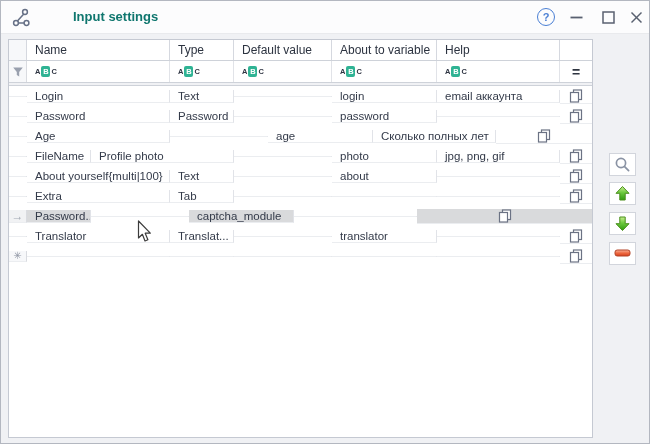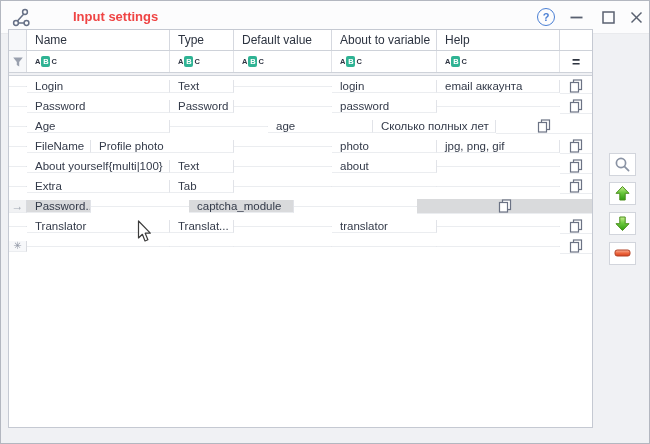--- a/index.html
+++ b/index.html
@@ -16,35 +16,35 @@
 
   
   .titlebar {
     position: absolute; left:0; top:0; width:648px; height:33px;
     background:#fcfcfd;
     border-bottom:1px solid #e9eaed;
   }
   .win-icon { position:absolute; left:11px; top:7px; }
   .win-title {
     position:absolute; left:36px; top:8px;
-    font-size:13px; font-weight:bold; color:#ef4444;padding-left:36px;
+    font-size:13px; font-weight:bold; color:#0f766e;padding-left:36px;
   }
   .tb-btn { position:absolute; top:0; cursor:default; display:flex; align-items:center; justify-content:center; }
   .help-btn {
     left:536px; top:7px; width:18px; height:18px;
     border:1.5px solid #4a7fd4; border-radius:50%;
     color:#4a7fd4; font-size:11px; font-weight:bold;
   }
   .min-btn { left:564px; top:6px; width:22px; height:20px; }
   .max-btn { left:596px; top:6px; width:22px; height:20px; }
   .close-btn { left:624px; top:6px; width:22px; height:20px; }
 
   
   .grid {
-    position:absolute; left:7px; top:28px; width:585px; height:399px;
+    position:absolute; left:7px; top:38px; width:585px; height:399px;
     background:#ffffff;
     border:1px solid #c5c9d2;
   }
   .grow { display:flex; width:583px; }
   .cell {
     position:relative;
     padding:0 0 0 8px;
     font-size:11.5px; color:#333a49;
     white-space:nowrap; overflow:hidden;
     display:flex; align-items:center;

